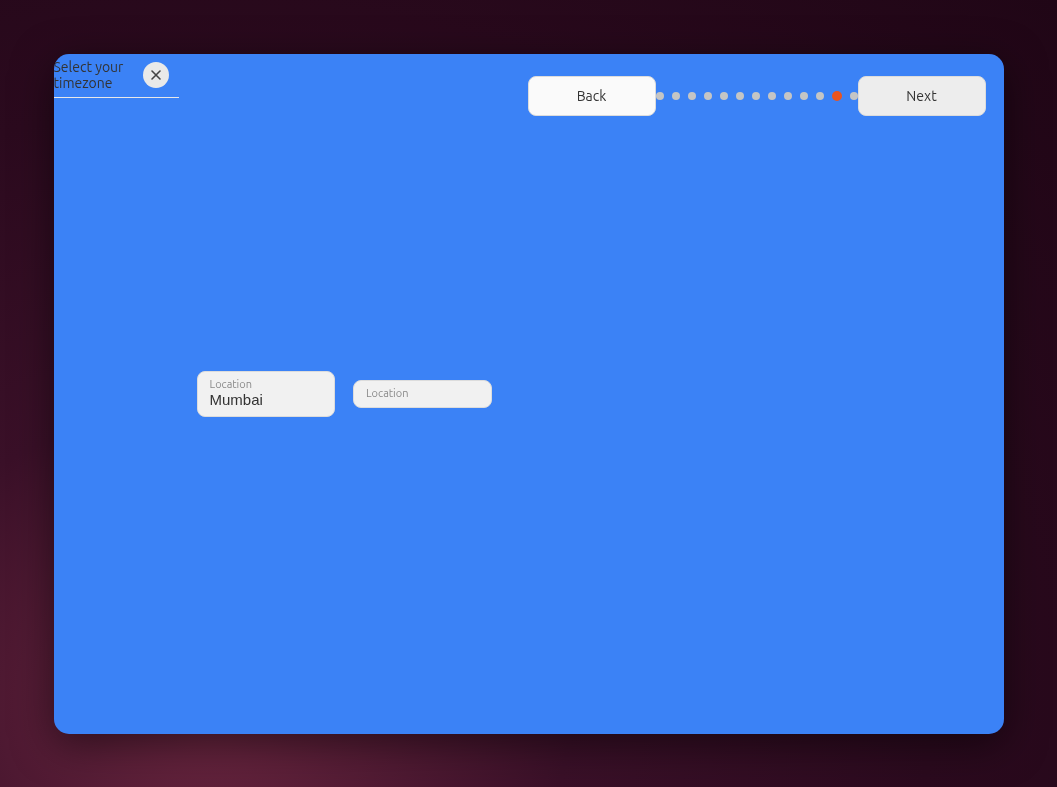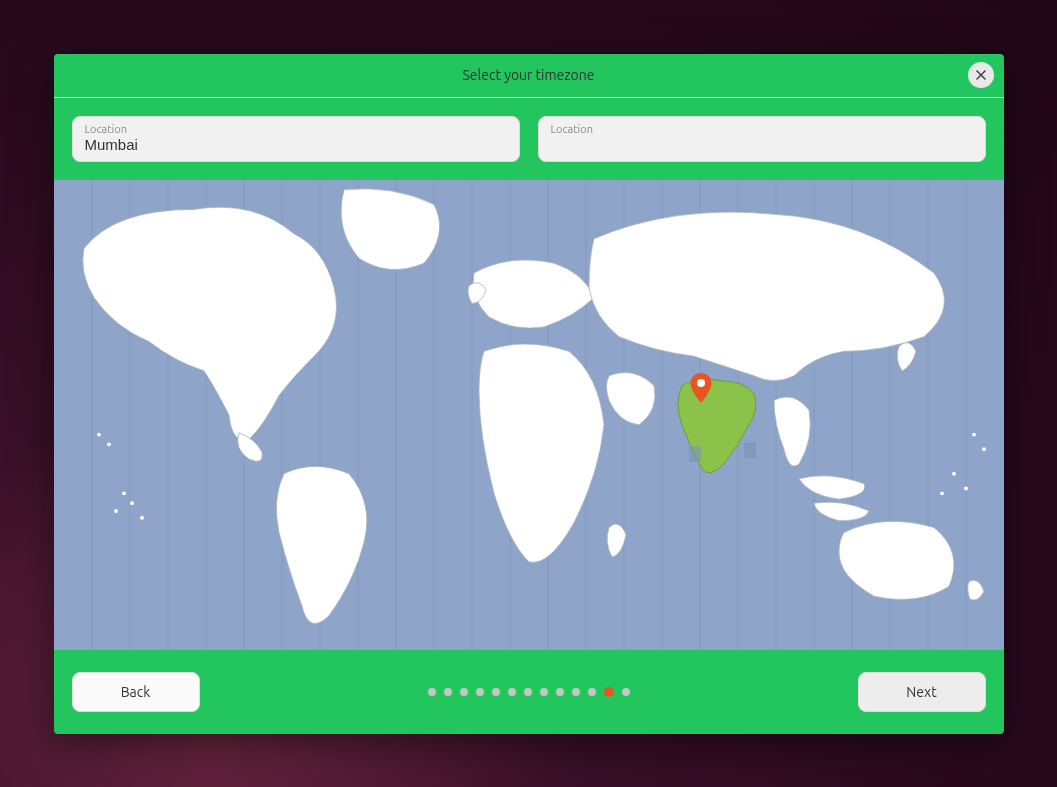--- a/index.html
+++ b/index.html
@@ -9,25 +9,25 @@
     font-family: "Ubuntu", "Cantarell", sans-serif;
     background: radial-gradient(ellipse at 20% 90%, #6b2640 0%, #3a1028 30%, #2b0a1e 60%, #200616 100%);
     display: flex;
     align-items: center;
     justify-content: center;
     overflow: hidden;
   }
   .dialog {
     width: 950px;
     height: 680px;
-    background: #22c55e;
-    border-radius: 4px;
+    background: #3b82f6;
+    border-radius: 15px;
     box-shadow: 0 10px 40px rgba(0,0,0,0.5);
     display: flex;
-    flex-direction: column;
+    flex-direction: row;
     overflow: hidden;
   }
   .titlebar {
     height: 44px;
     display: flex;
     align-items: center;
     justify-content: center;
     position: relative;
     border-bottom: 1px solid #e8e8e8;
   }
@@ -48,20 +48,21 @@
     display: flex;
     align-items: center;
     justify-content: center;
     cursor: pointer;
   }
   .close-btn svg { width: 12px; height: 12px; }
   .fields {
     display: flex;
     gap: 18px;
     padding: 18px 18px 18px 18px;
+    align-items: center;
   }
   .field {
     flex: 1;
     background: #f1f1f1;
     border: 1px solid #dcdcdc;
     border-radius: 8px;
     padding: 6px 12px 8px 12px;
     cursor: text;
   }
   .field-label {

